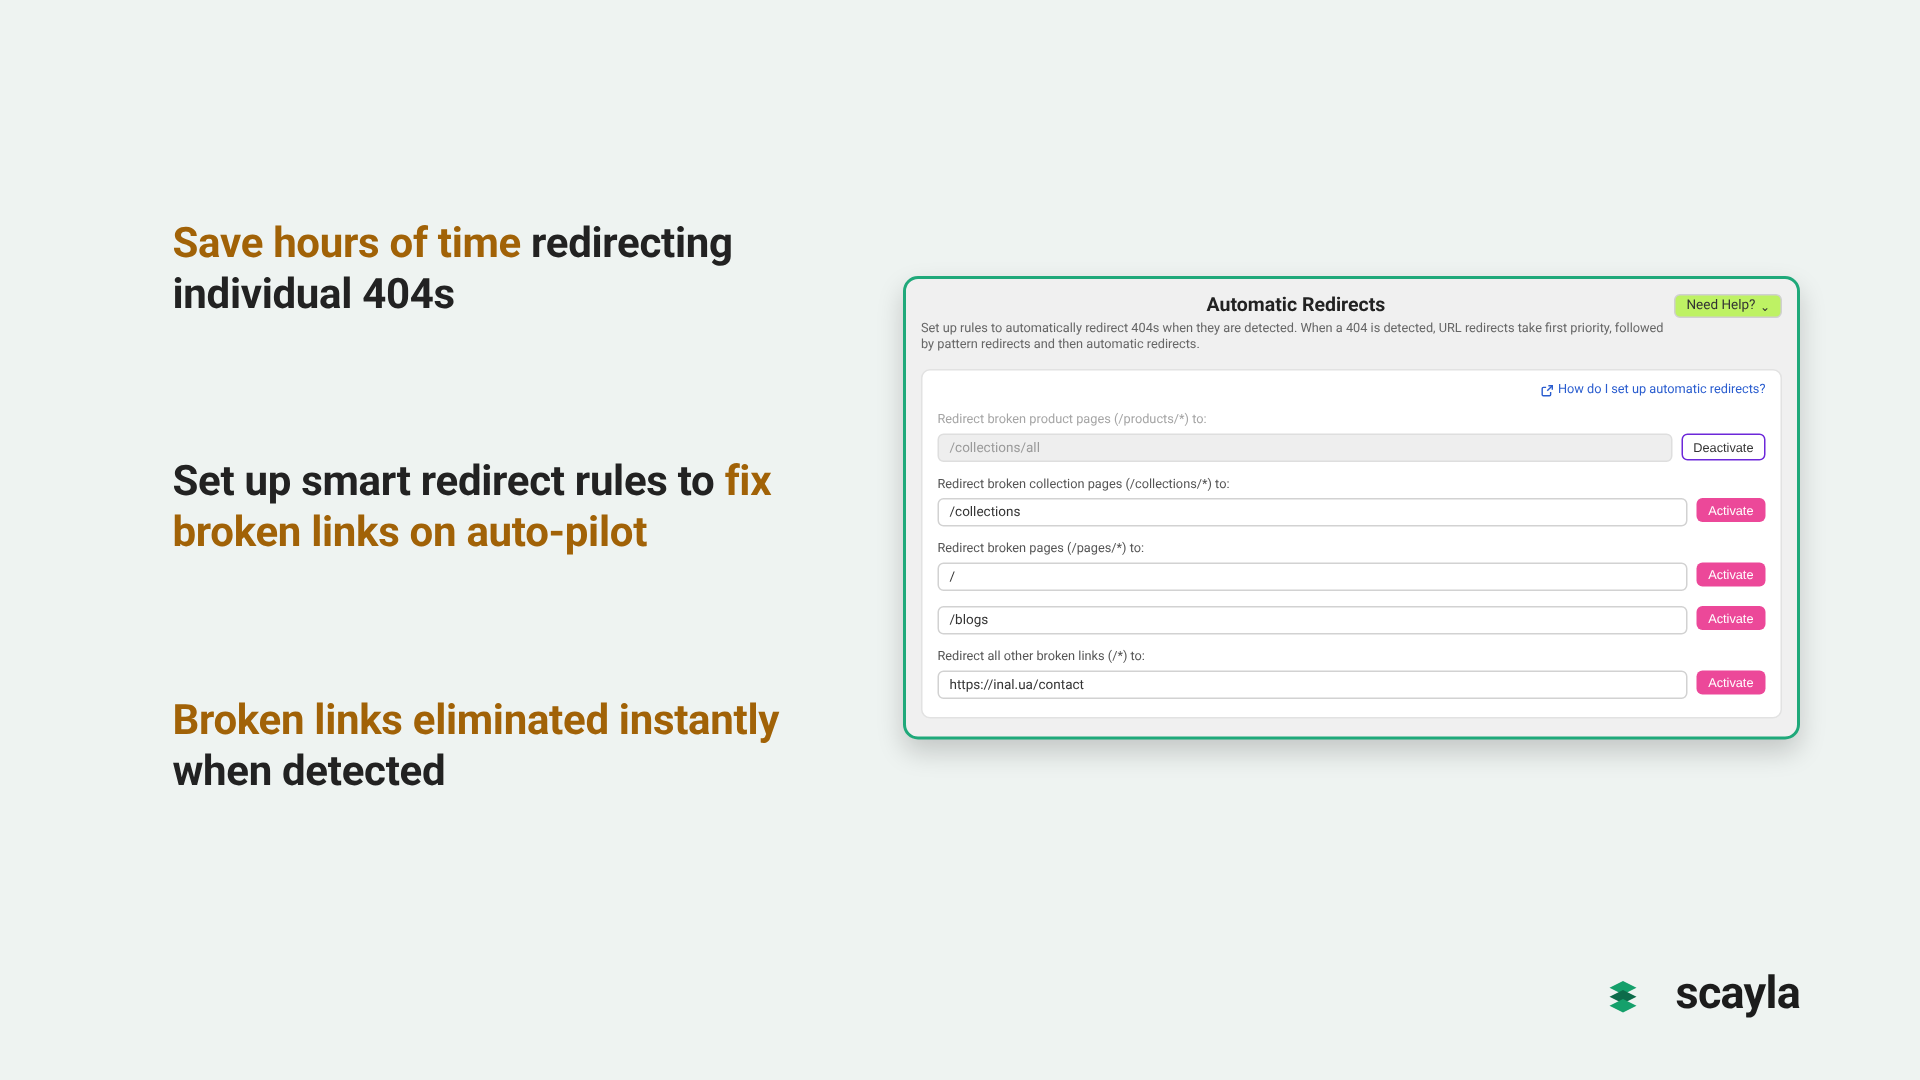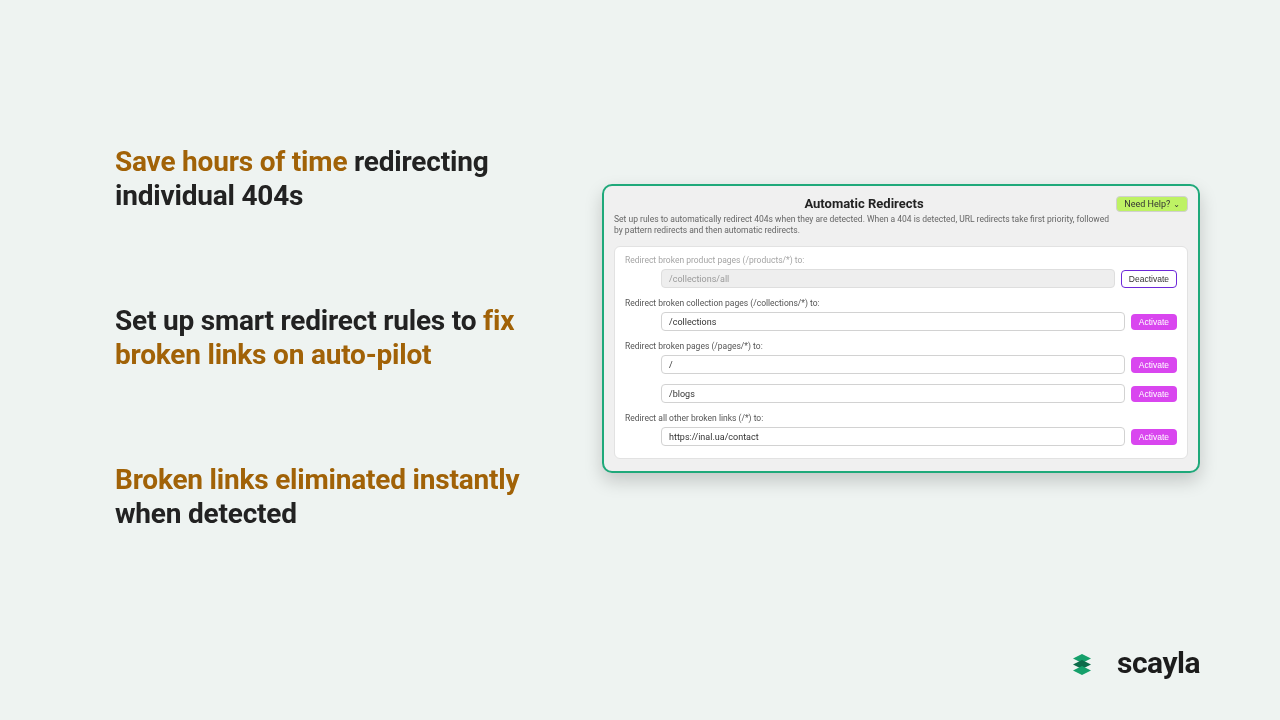--- a/index.html
+++ b/index.html
@@ -81,39 +81,39 @@
     justify-content: flex-end;
     align-items: center;
     gap: 3px;
   }
   .help-link svg { width:9px; height:9px; }
 
   .rule { margin-top: 10px; }
   .rule:first-of-type { margin-top: 0; }
   .rule-label { font-size: 8.5px; color: #555; margin-bottom: 4px; }
   .rule-label.muted { color: #a5a5a5; }
-  .rule-row { display: flex; gap: 6px; align-items: center; margin-left: 36px; }
+  .rule-row { display: flex; gap: 6px; align-items: flex-start; }
   .rule-input {
     flex: 1;
     height: 19px;
     border: 1px solid #d2d2d2;
     border-radius: 4px;
     background: #fff;
     padding: 0 7px;
     font-size: 9px;
     color: #333;
     line-height: 19px;
   }
   .rule-input.muted {
     background: #eeeeee;
     color: #9a9a9a;
     border-color: #dedede;
   }
   .btn-activate {
-    background: #d946ef;
+    background: #ec4899;
     color: #fff;
     border: none;
     border-radius: 4px;
     font-size: 8.5px;
     padding: 3px 8px;
     cursor: pointer;
   }
   .btn-deactivate {
     background: #fff;
     color: #333;
@@ -169,20 +169,28 @@
       <div class="shot-title">Automatic Redirects</div>
       <div class="shot-sub">Set up rules to automatically redirect 404s when they are detected. When a 404 is detected, URL redirects take first priority, followed by pattern redirects and then automatic redirects.</div>
     </div>
     <div class="help-btn">
       <span>Need Help?</span>
       <span class="chev">⌄</span>
     </div>
   </div>
 
   <div class="panel">
+    <div class="help-link">
+      <svg viewBox="0 0 24 24" fill="none" stroke="#2a5dcf" stroke-width="2.5">
+        <path d="M14 3h7v7"></path>
+          <path d="M21 3l-9 9"></path>
+          <path d="M18 14v5a2 2 0 0 1-2 2H5a2 2 0 0 1-2-2V8a2 2 0 0 1 2-2h5"></path>
+      </svg>
+      <span>How do I set up automatic redirects?</span>
+    </div>
 
     <div class="rule">
       <div class="rule-label muted">Redirect broken product pages (/products/*) to:</div>
       <div class="rule-row">
         <div class="rule-input muted">/collections/all</div>
         <button class="btn-deactivate">Deactivate</button>
       </div>
     </div>
 
     <div class="rule">

